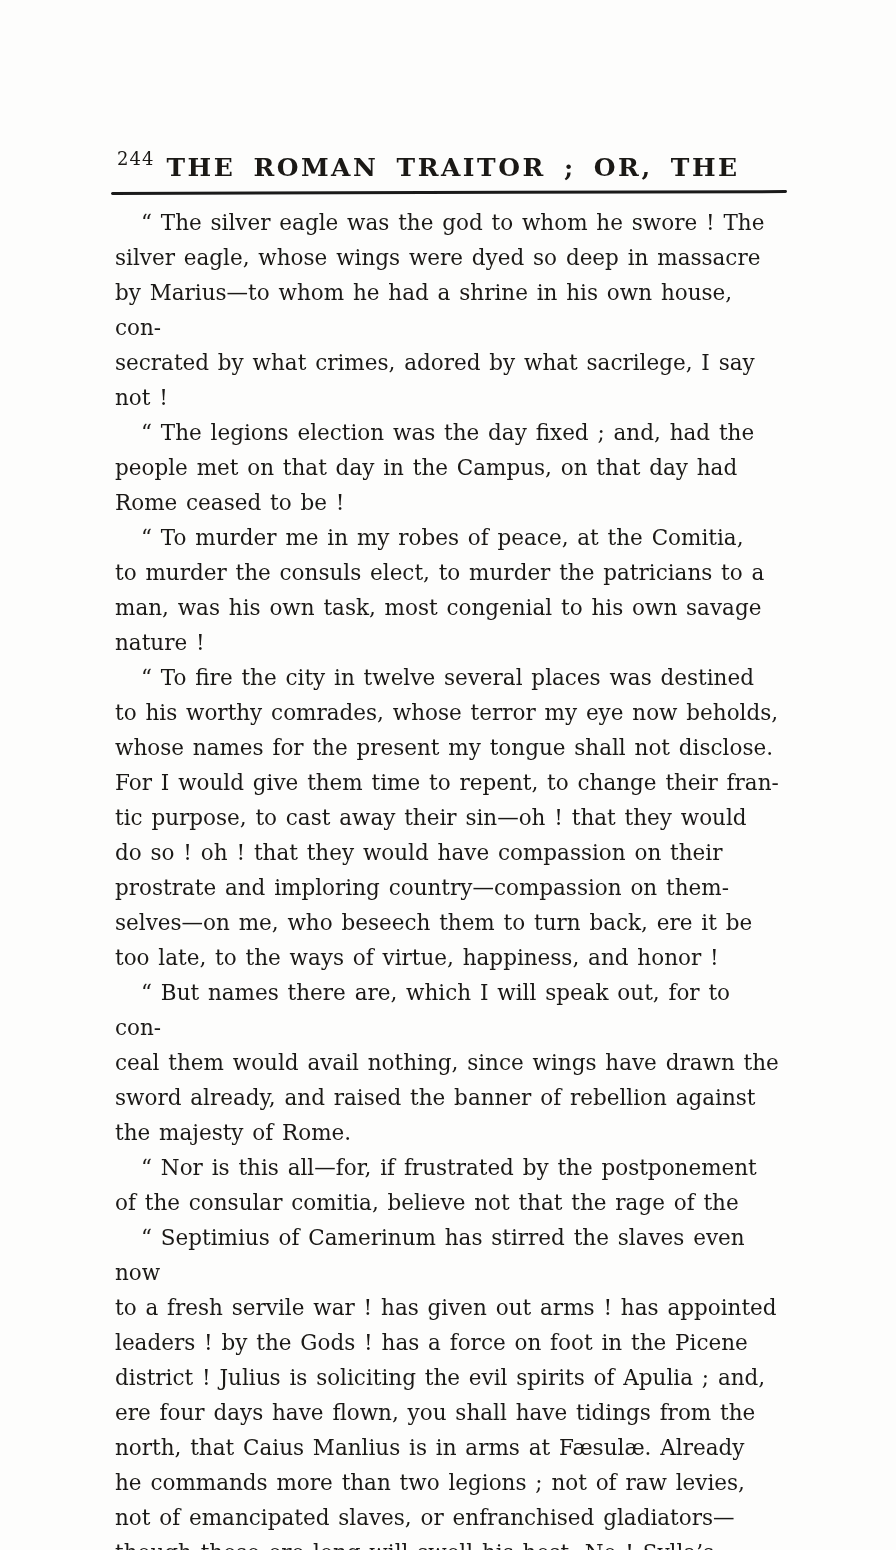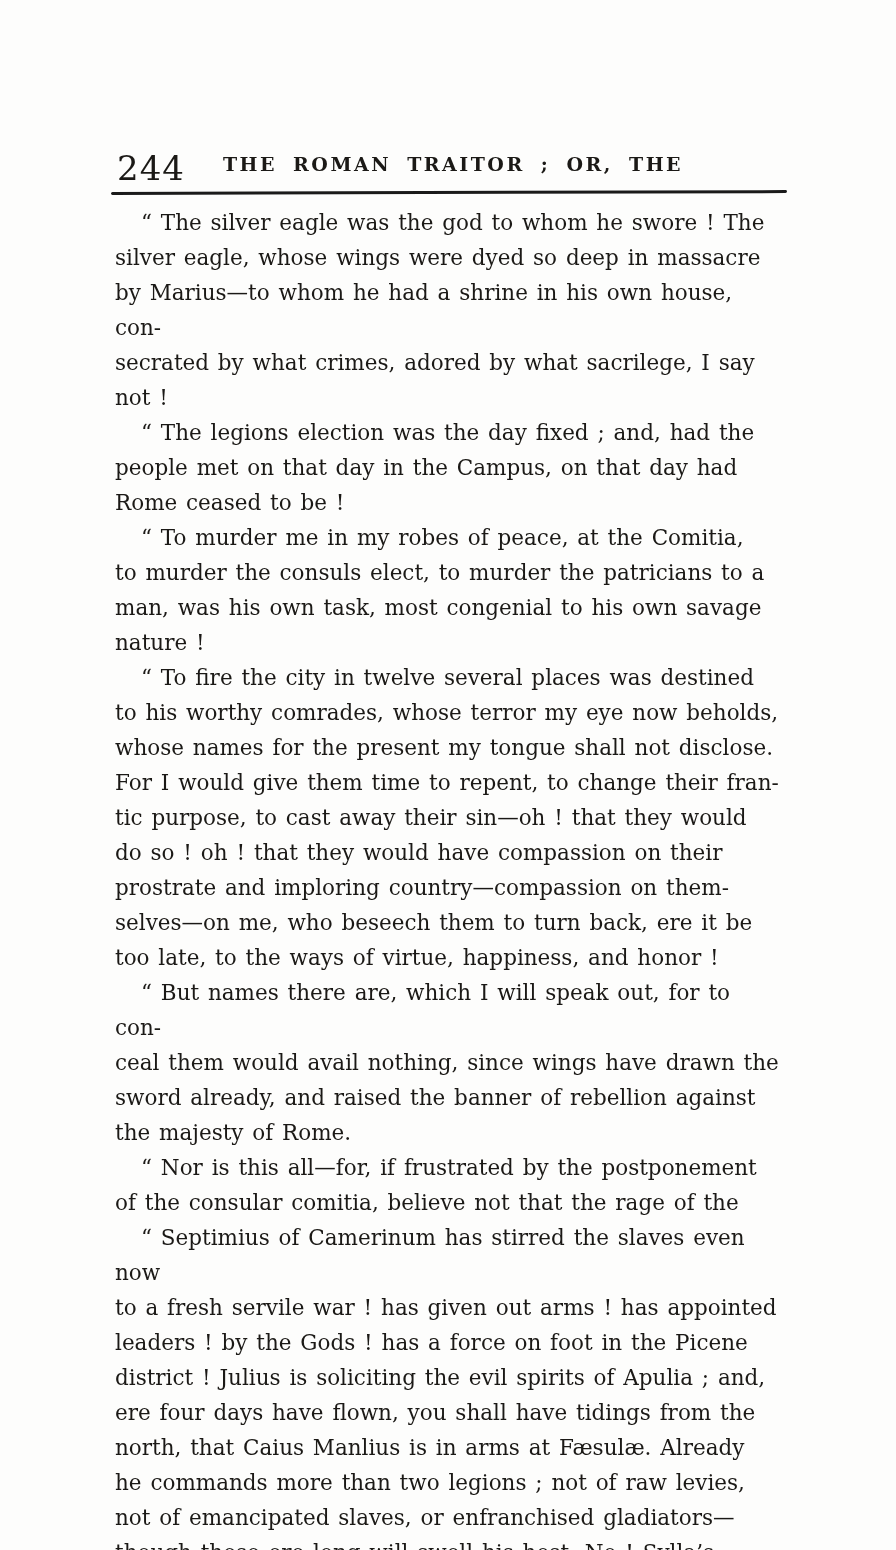--- a/index.html
+++ b/index.html
@@ -26,30 +26,30 @@
     width: 664px;
   }
   .running-header {
     position: relative;
     height: 34px;
   }
   .page-number {
     position: absolute;
     left: 2px;
     top: 0;
-    font-size: 34px;
+    font-size: 18px;
     letter-spacing: 1px;
   }
   .running-title {
     position: absolute;
     left: 12px;
     right: 0;
     top: 5px;
     text-align: center;
-    font-size: 19px;
+    font-size: 25px;
     font-weight: bold;
     letter-spacing: 2.5px;
     word-spacing: 7px;
   }
   .header-rule {
     width: 676px;
     margin-left: -4px;
     height: 3px;
     background: #1a1a1a;
     border-radius: 2px;

